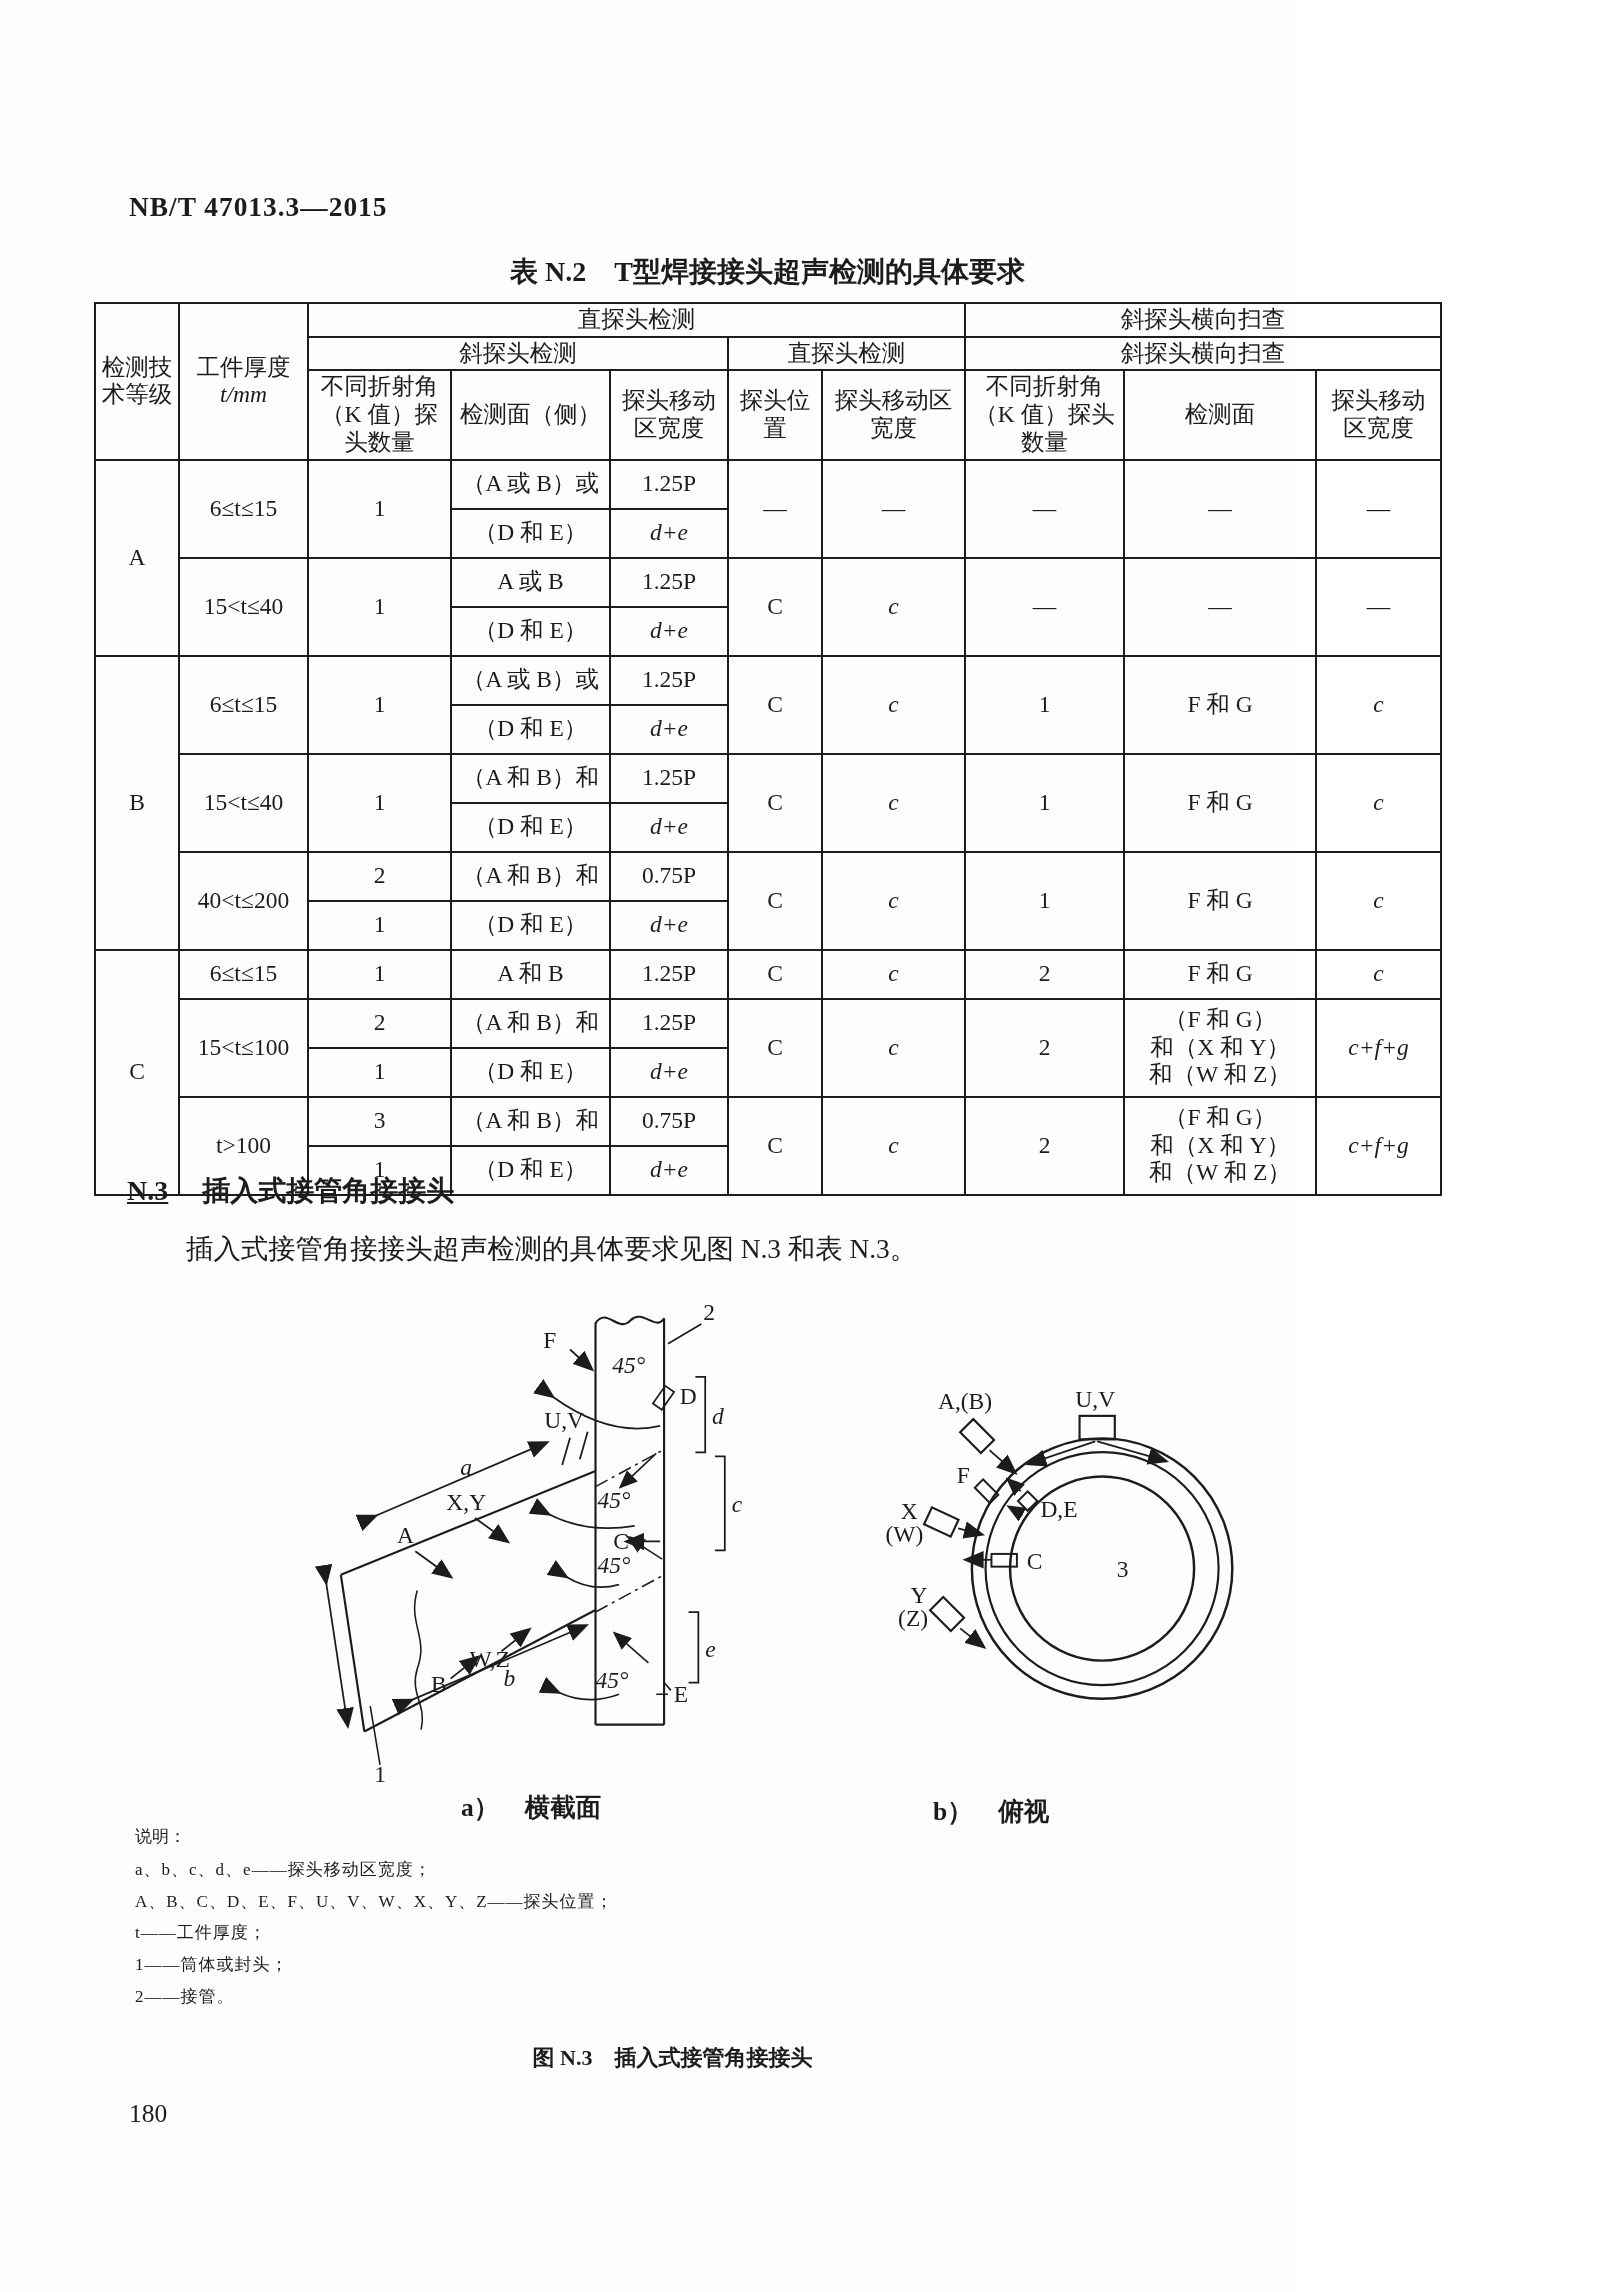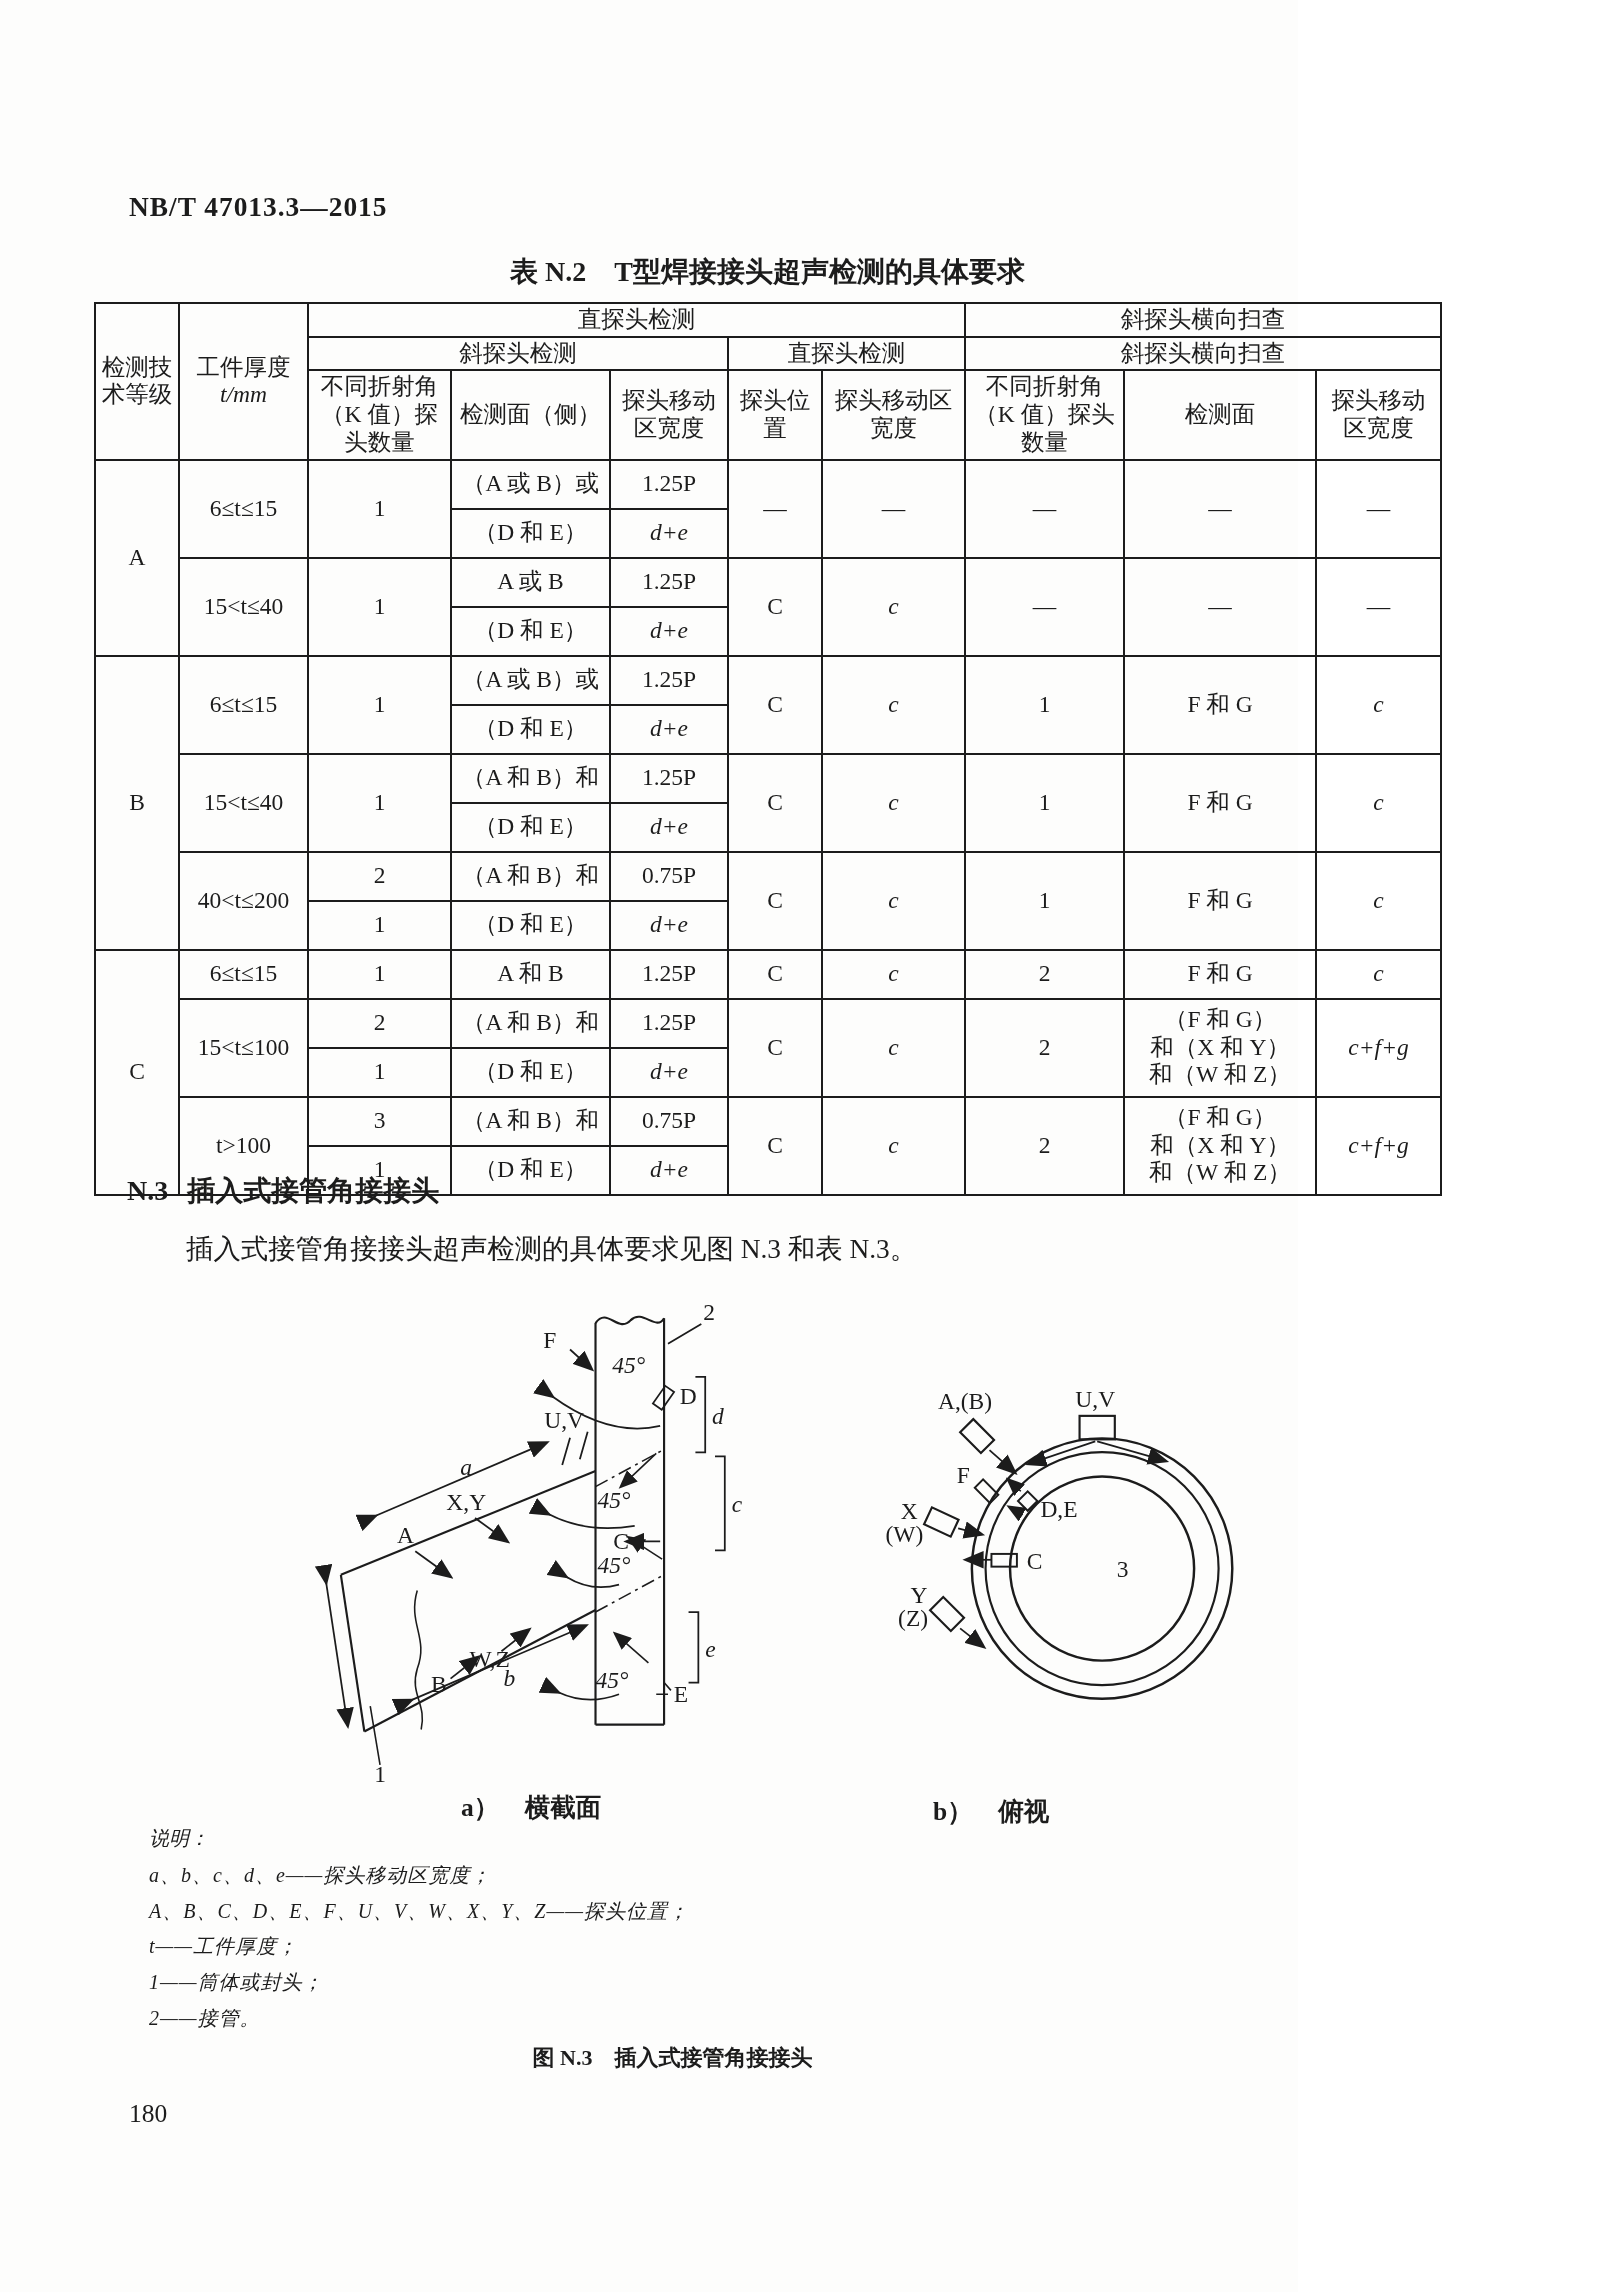--- a/index.html
+++ b/index.html
@@ -19,27 +19,27 @@
     font-size:23.5px;line-height:1.18;
     text-align:center;vertical-align:middle;
     padding:2px 2.9px;white-space:pre-line;
     font-weight:normal;
   }
   table.req{border:2.9px solid #111;}
   table.req thead th{font-size:23.5px;}
   table.req td.v, table.req th .v{font-style:italic;font-family:Liberation Serif, serif;}
   table.req tbody td{height:43px;}
   .sec-heading{position:absolute;left:127px;top:1172px;font-size:28px;font-weight:bold;}
-  .sec-heading .sec-no{margin-right:19px;}
+  .sec-heading .sec-no{margin-right:34px;text-decoration:underline;}
   .paragraph{position:absolute;left:186px;top:1231px;font-size:27.4px;}
   .fig-area{position:absolute;left:0;top:0;}
   svg text{font-family:"Liberation Serif","DejaVu Serif",serif;fill:#1c1c1c;}
   .cap-a{position:absolute;left:461px;top:1790px;font-size:25.5px;font-weight:bold;}
   .cap-b{position:absolute;left:933px;top:1794px;font-size:25.5px;font-weight:bold;}
-  .legend{position:absolute;left:149px;top:1825px;font-size:20px;font-style:italic;}
+  .legend{position:absolute;left:135px;top:1825px;font-size:17px;}
   .legend .legend-title{margin-bottom:9.8px;}
   .legend .legend-item{margin-bottom:8.8px;letter-spacing:1px;}
   .fig-caption{position:absolute;left:94px;top:2043px;width:1157px;text-align:center;font-size:22px;font-weight:bold;}
   .page-number{position:absolute;left:129px;top:2099px;font-size:25.5px;}
 </style>
 </head>
 <body>
 
 <div class="page">
 

